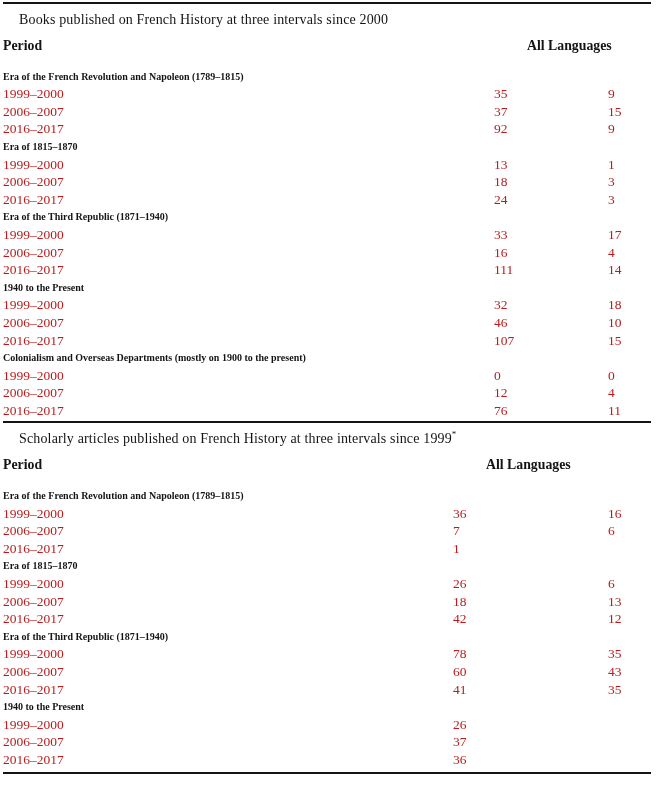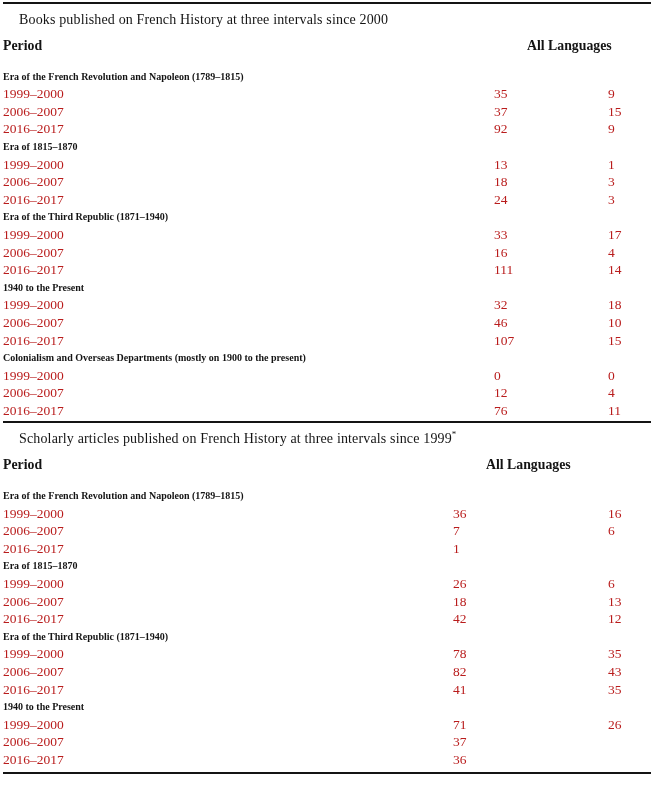--- a/index.html
+++ b/index.html
@@ -199,32 +199,31 @@
           <span class="cell">12</span>
         </div>
         <div class="sec-heading">Era of the Third Republic (1871–1940)</div>
         <div class="row">
           <span class="cell">1999–2000</span>
           <span class="cell">78</span>
           <span class="cell">35</span>
         </div>
         <div class="row">
           <span class="cell">2006–2007</span>
-          <span class="cell">82</span>
+          <span class="cell">60</span>
           <span class="cell">43</span>
         </div>
         <div class="row">
           <span class="cell">2016–2017</span>
           <span class="cell">41</span>
           <span class="cell">35</span>
         </div>
         <div class="sec-heading">1940 to the Present</div>
         <div class="row">
           <span class="cell">1999–2000</span>
-          <span class="cell">71</span>
           <span class="cell">26</span>
         </div>
         <div class="row">
           <span class="cell">2006–2007</span>
           <span class="cell">37</span>
         </div>
         <div class="row">
           <span class="cell">2016–2017</span>
           <span class="cell">36</span>
         </div>

